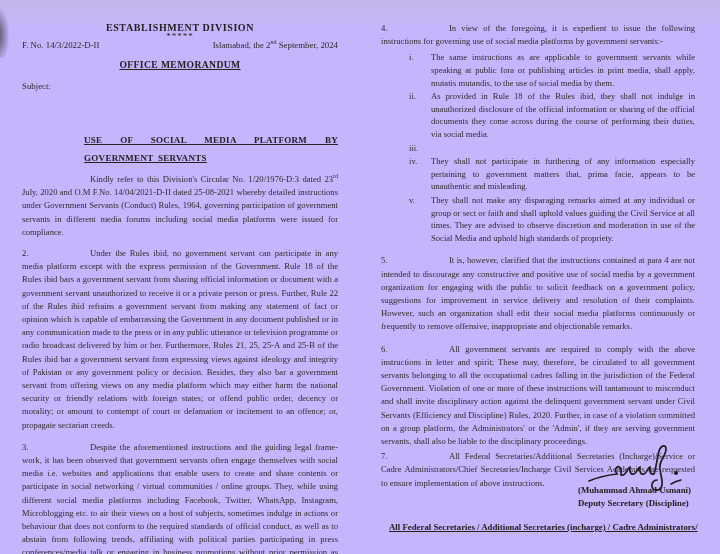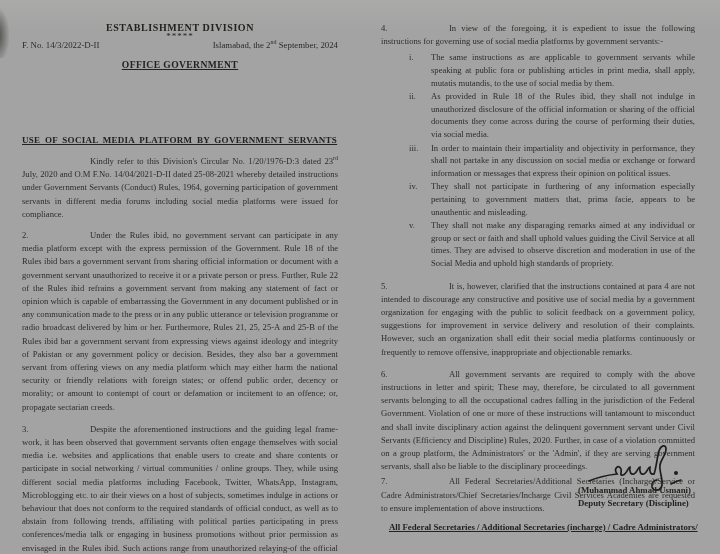--- a/index.html
+++ b/index.html
@@ -3,21 +3,21 @@
 <meta charset="utf-8">
 <style>
   html,body{margin:0;padding:0;}
   body{
     width:720px;height:554px;overflow:hidden;
     background:#fdfdfc;
     font-family:"Liberation Serif", serif;
     color:#2e2d2b;
     position:relative;
   }
-  .page{position:absolute;inset:0;background:#a3a3a3;}
+  .page{position:absolute;inset:0;background:#c4b5fd;}
   .scan-top{
     position:absolute;top:0;left:0;right:0;height:30px;
     background:linear-gradient(180deg, rgba(190,190,186,0.28), rgba(255,255,255,0));
     pointer-events:none;
   }
   .scan-smudge{
     position:absolute;left:-3px;top:8px;width:12px;height:50px;
     background:radial-gradient(ellipse at 0% 55%, rgba(45,45,42,0.8), rgba(45,45,42,0) 75%);
     pointer-events:none;
   }
@@ -62,23 +62,24 @@
 
   <div class="col col-left">
     <div class="div-title center">ESTABLISHMENT DIVISION</div>
     <div class="stars center">*****</div>
 
     <div class="fileno-row">
       <span>F. No. 14/3/2022-D-II</span>
       <span><span>Islamabad, the 2</span><sup>nd</sup><span> September, 2024</span></span>
     </div>
 
-    <div class="memo-title center">OFFICE GOVERNMENT</div>
+    <div class="memo-title center">OFFICE MEMORANDUM</div>
 
     <div class="subject-row">
+      <span class="subject-label">Subject:</span>
       <div class="subject-body"><span>USE OF SOCIAL MEDIA PLATFORM BY GOVERNMENT SERVANTS</span></div>
     </div>
 
     <p class="para indent1"><span>Kindly refer to this Division's Circular No. 1/20/1976-D:3 dated 23</span><sup>rd</sup><span> July, 2020 and O.M F.No. 14/04/2021-D-II dated 25-08-2021 whereby detailed instructions under Government Servants (Conduct) Rules, 1964, governing participation of government servants in different media forums including social media platforms were issued for compliance.</span></p>
 
     <p class="para"><span class="pnum">2.</span><span>Under the Rules ibid, no government servant can participate in any media platform except with the express permission of the Government. Rule 18 of the Rules ibid bars a government servant from sharing official information or document with a government servant unauthorized to receive it or a private person or press. Further, Rule 22 of the Rules ibid refrains a government servant from making any statement of fact or opinion which is capable of embarrassing the Government in any document published or in any communication made to the press or in any public utterance or television programme or radio broadcast delivered by him or her. Furthermore, Rules 21, 25, 25-A and 25-B of the Rules ibid bar a government servant from expressing views against ideology and integrity of Pakistan or any government policy or decision. Besides, they also bar a government servant from offering views on any media platform which may either harm the national security or friendly relations with foreign states; or offend public order, decency or morality; or amount to contempt of court or defamation or incitement to an offence; or, propagate sectarian creeds.</span></p>
 
     <p class="para" style="margin-top:9px;"><span class="pnum">3.</span><span>Despite the aforementioned instructions and the guiding legal frame-work, it has been observed that government servants often engage themselves with social media i.e. websites and applications that enable users to create and share contents or participate in social networking / virtual communities / online groups. They, while using different social media platforms including Facebook, Twitter, WhatsApp, Instagram, Microblogging etc. to air their views on a host of subjects, sometimes indulge in actions or behaviour that does not conform to the required standards of official conduct, as well as to abstain from following trends, affiliating with political parties participating in press conferences/media talk or engaging in business promotions without prior permission as envisaged in the Rules ibid. Such actions range from unauthorized relaying-of the official information to disseminating the wrong or misleading information to airing of political or sectarian views or propagate comments based</span></p>
 
   </div>
@@ -90,21 +91,20 @@
       <div class="li">
         <span class="lnum">i.</span>
         <span class="ltext">The same instructions as are applicable to government servants while speaking at public fora or publishing articles in print media, shall apply, mutatis mutandis, to the use of social media by them.</span>
       </div>
       <div class="li">
         <span class="lnum">ii.</span>
         <span class="ltext">As provided in Rule 18 of the Rules ibid, they shall not indulge in unauthorized disclosure of the official information or sharing of the official documents they come across during the course of performing their duties, via social media.</span>
       </div>
       <div class="li">
         <span class="lnum">iii.</span>
-        <span class="ltext">In order to maintain their impartiality and objectivity in performance, they shall not partake in any discussion on social media or exchange or forward information or messages that express their opinion on political issues.</span>
       </div>
       <div class="li">
         <span class="lnum">iv.</span>
         <span class="ltext">They shall not participate in furthering of any information especially pertaining to government matters that, prima facie, appears to be unauthentic and misleading.</span>
       </div>
       <div class="li">
         <span class="lnum">v.</span>
         <span class="ltext">They shall not make any disparaging remarks aimed at any individual or group or sect or faith and shall uphold values guiding the Civil Service at all times. They are advised to observe discretion and moderation in use of the Social Media and uphold high standards of propriety.</span>
       </div>
     </div>

